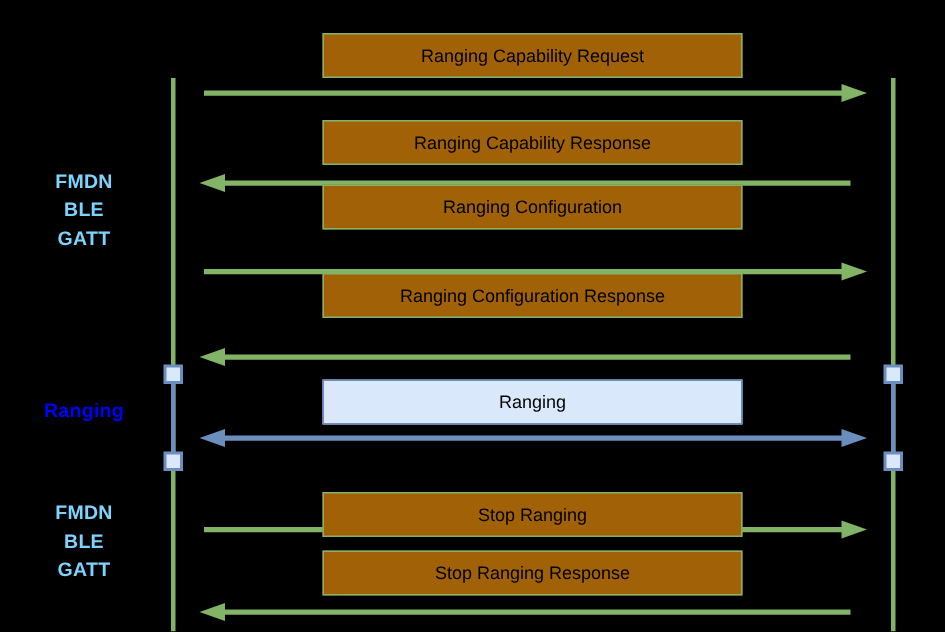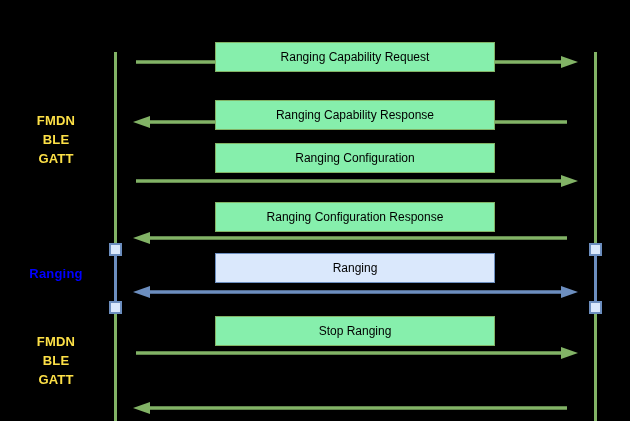--- a/index.html
+++ b/index.html
@@ -26,33 +26,33 @@
     height: 30px;
     box-sizing: border-box;
     border: 1.5px solid #82b366;
     display: flex;
     align-items: center;
     justify-content: center;
     font-size: 12px;
     color: #000000;
     white-space: nowrap;
   }
-  .msg-box.green { background: #86efac; border-color: #82b366; margin-top: 20px; }
+  .msg-box.green { background: #a16207; border-color: #82b366; }
   .msg-box.blue  { background: #dae8fc; border-color: #6c8ebf; }
   .phase-label {
     position: absolute;
     left: 8px;
     width: 96px;
     text-align: center;
     font-weight: bold;
     font-size: 13px;
     line-height: 19px;
     letter-spacing: 0.2px;
   }
-  .phase-label.green { color: #fde047; }
+  .phase-label.green { color: #7dd3fc; }
   .phase-label.blue  { color: #0000ff; }
 </style>
 </head>
 <body>
 
 <div class="diagram">
 
   <svg class="overlay" viewBox="0 0 630 421">
 
     <line x1="115.5" y1="52" x2="115.5" y2="421" stroke="#82b366" stroke-width="3"></line>
@@ -114,15 +114,16 @@
     <div>FMDN</div>
     <div>BLE</div>
     <div>GATT</div>
   </div>
 
   <div class="msg-box green" style="top:22px">Ranging Capability Request</div>
   <div class="msg-box green" style="top:80px">Ranging Capability Response</div>
   <div class="msg-box green" style="top:123px">Ranging Configuration</div>
   <div class="msg-box green" style="top:182px">Ranging Configuration Response</div>
   <div class="msg-box blue" style="top:253px">Ranging</div>
-  <div class="msg-box green" style="top:296px">Stop Ranging</div>
+  <div class="msg-box green" style="top:328px">Stop Ranging</div>
+  <div class="msg-box green" style="top:367px">Stop Ranging Response</div>
 
 </div>
 
 </body></html>

